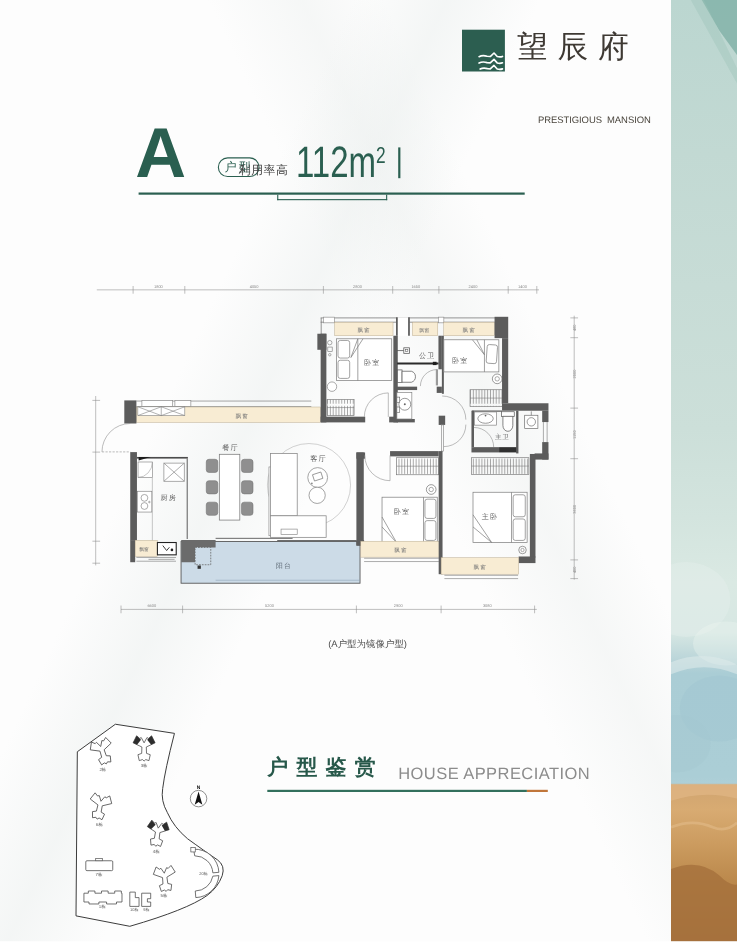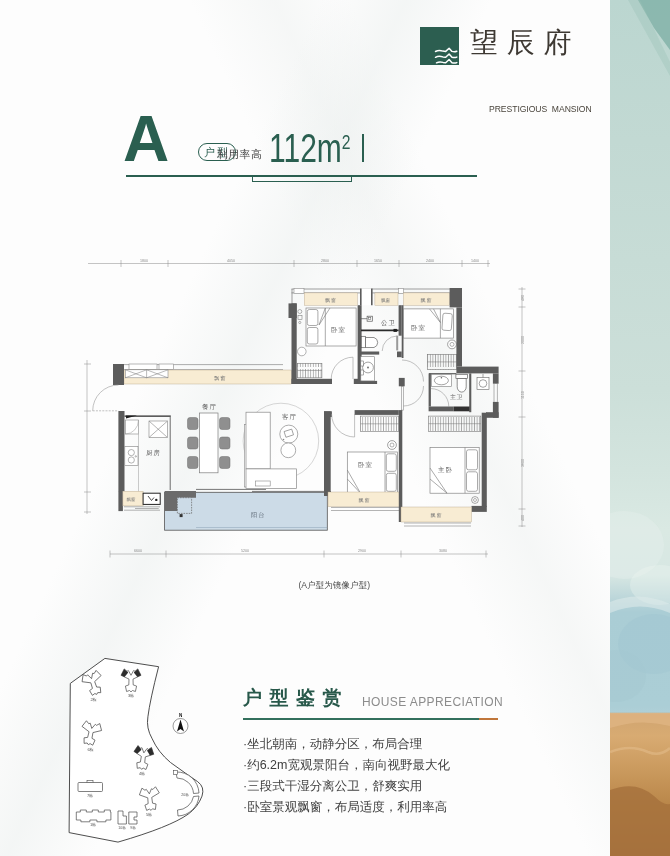--- a/index.html
+++ b/index.html
@@ -547,25 +547,19 @@
 <text x="185" y="795.5" font-size="3.6" fill="#555" text-anchor="middle">20栋</text>
 
 <circle cx="180.5" cy="726" r="7.5" fill="#fff" stroke="#555" stroke-width="0.6"></circle>
 <polygon points="180.5,719.5 184,731.5 180.5,729 177,731.5" fill="#111"></polygon>
 <text x="180.5" y="717" font-size="4.5" fill="#111" text-anchor="middle" font-weight="bold">N</text>
 </g>
 </svg>
 
 <div class="abs" style="left:243px;top:684.5px;font-size:19px;color:#27584a;font-weight:bold;letter-spacing:7.5px;">户型鉴赏</div>
 
-<div class="abs" style="left:362px;top:695px;font-size:12px;color:#8c8c8c;letter-spacing:0.4px;">HOUSE APPRECIATION</div>
+<div class="abs" style="left:362px;top:695px;font-size:15px;color:#8c8c8c;letter-spacing:0.4px;">HOUSE APPRECIATION</div>
 
 <div class="abs" style="left:243px;top:718px;width:236px;height:1.5px;background:#33705d;"></div>
 <div class="abs" style="left:479px;top:718px;width:19px;height:1.5px;background:#c0763a;"></div>
 
-<div class="abs" style="left:243px;top:734px;font-size:12.5px;color:#3f3f3f;line-height:21.1px;letter-spacing:0px;">
-·坐北朝南，动静分区，布局合理<br>
-·约6.2m宽观景阳台，南向视野最大化<br>
-·三段式干湿分离公卫，舒爽实用<br>
-·卧室景观飘窗，布局适度，利用率高
+
 </div>
 
-</div>
-
 </body></html>

